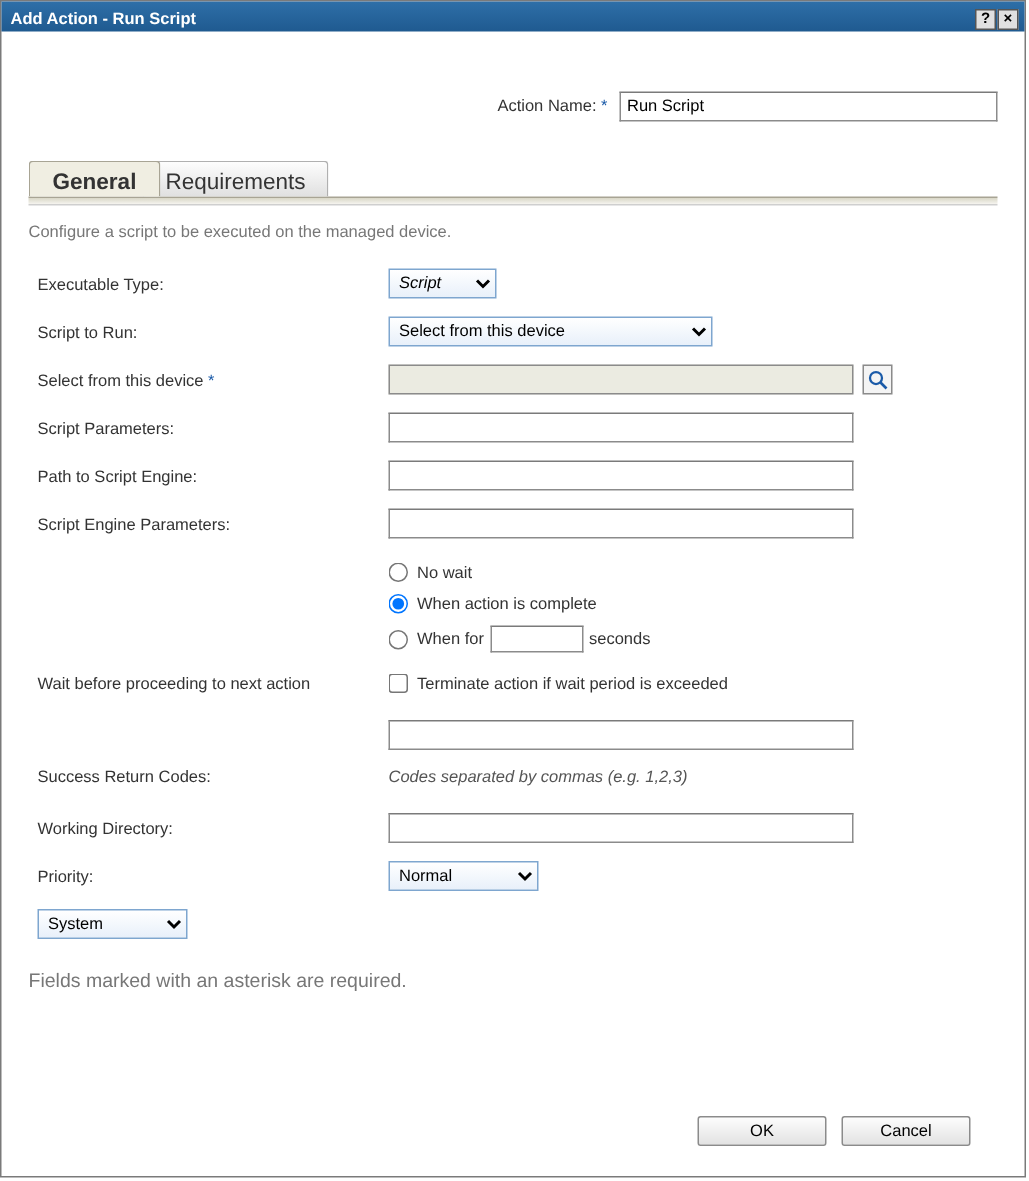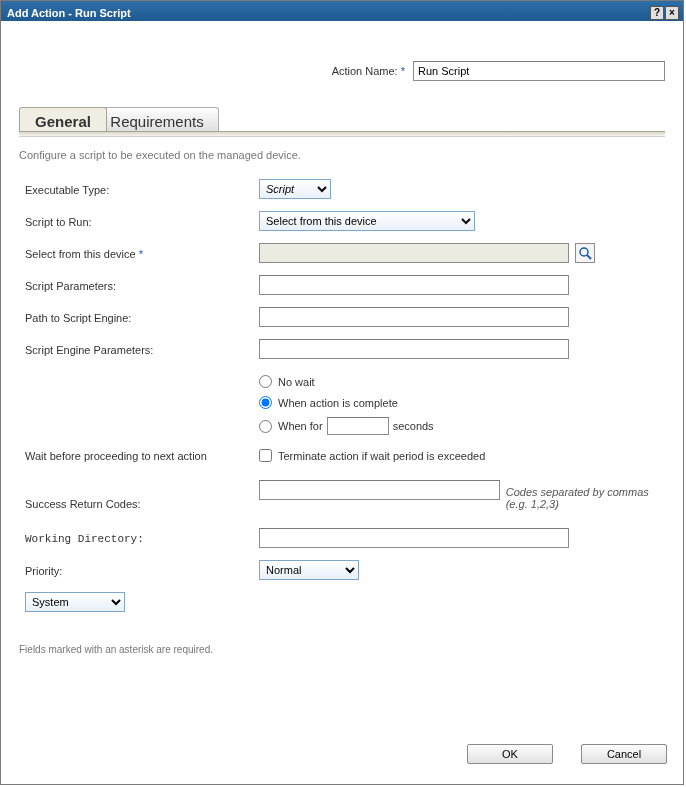--- a/index.html
+++ b/index.html
@@ -133,26 +133,26 @@
     background: #f4f4f4;
     display: flex; align-items:center; justify-content:center;
     cursor: pointer;
   }
   .std-input { width: 310px; }
   .radio-group { display: flex; flex-direction: column; gap: 8px; padding-top: 4px;}
   .radio-row { display: flex; align-items: center; gap: 4px; font-size: 11px;}
   .radio-row input[type=text] { width: 62px; height:18px; }
   .chk-row { display:flex; align-items:center; gap:4px; font-size:11px; margin-left: 0; margin-top:8px;}
   .hint { color:#555; font-style: italic; font-size: 11px; margin-top: 6px;}
-  .footer-note { color:#777; margin-top: 32px; font-size:10px;}
+  .footer-note { color:#777; margin-top: 20px; font-size:13px;}
   .btnbar {
     position: absolute;
-    right: 16px;
+    right: 36px;
     bottom: 20px;
-    display: flex; gap: 28px;
+    display: flex; gap: 10px;
   }
   .btn {
     width: 86px;
     height: 20px;
     border: 1px solid #8b8b8b;
     background: linear-gradient(to bottom, #fdfdfd, #e2e2e2);
     font-family: inherit;
     font-size: 11px;
     cursor: pointer;
     border-radius: 2px;
@@ -268,27 +268,27 @@
           </div>
           <label class="chk-row">
             <input type="checkbox" style="">
             <span>Terminate action if wait period is exceeded</span>
           </label>
         </div>
       </div>
 
       <div class="frow tall" style="margin-top:18px;">
         <div class="fcol-label">Success Return Codes:</div>
-        <div class="fcol-field" style="flex-direction:row; align-items:flex-start;">
+        <div class="fcol-field" style="flex-direction:column; align-items:flex-start;">
           <input type="text" class="std-input" value="" style="">
           <div class="hint">Codes separated by commas (e.g. 1,2,3)</div>
         </div>
       </div>
 
-      <div class="frow" style="margin-top:18px;font-family:Liberation Mono, monospace;">
+      <div class="frow" style="margin-top:18px;">
         <div class="fcol-label">Working Directory:</div>
         <div class="fcol-field">
           <input type="text" class="std-input" value="" style="">
         </div>
       </div>
 
       <div class="frow">
         <div class="fcol-label">Priority:</div>
         <div class="fcol-field">
           <select class="sel-priority">

